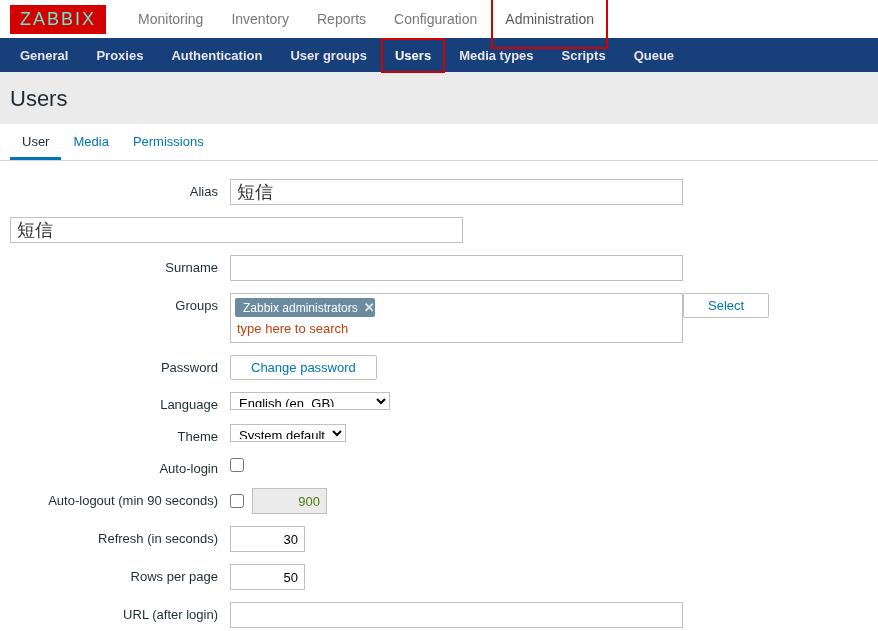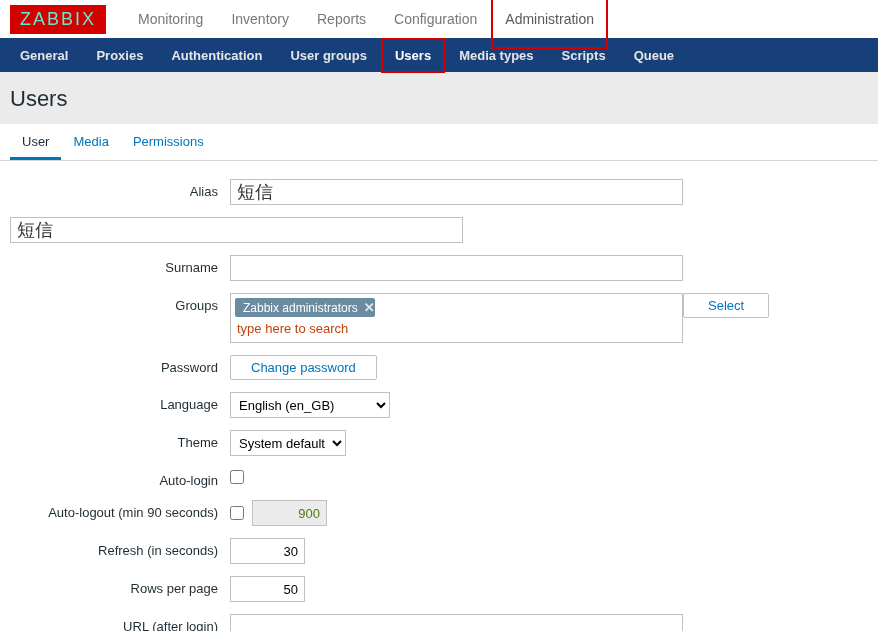--- a/index.html
+++ b/index.html
@@ -37,21 +37,21 @@
     .input-small:disabled { background: #ebebeb; color: #4d7c0f; }
 
     .multiselect-box { width: 453px; min-height: 50px; border: 1px solid #c0c0c0; padding: 4px; display: inline-block; vertical-align: top; }
     .tag { display: inline-flex; align-items: flex-end; background: #6b8ba0; color: #fff; padding: 2px 0 2px 8px; font-size: 12px; border-radius: 2px; }
     .tag-x { margin-left: 6px; cursor: pointer; font-weight: bold; font-size: 13px; color: #e6e6e6; }
     .ms-placeholder { display: block; color: #c2410c; font-size: 13px; padding: 4px 2px 0; }
 
     .btn { border: 1px solid #c0c0c0; background: #fff; color: #0275b8; padding: 4px 20px; font-size: 13px; cursor: pointer; border-radius: 2px; }
     .btn-select { margin-left: 0; padding: 4px 24px; }
 
-    .select { height: 26px; border: 1px solid #c0c0c0; padding: 2px 4px; font-size: 13px; background: #fff; min-width: 160px; }
+    .select { height: 18px; border: 1px solid #c0c0c0; padding: 2px 4px; font-size: 13px; background: #fff; min-width: 160px; }
     .select.narrow { min-width: 0; width: auto; }
 
     .checkbox { width: 14px; height: 14px; vertical-align: middle; }
   </style>
 </head>
 <body>
 
 <div class="topnav">
   <div class="logo">ZABBIX</div>
   <div class="topnav-item">Monitoring</div>

